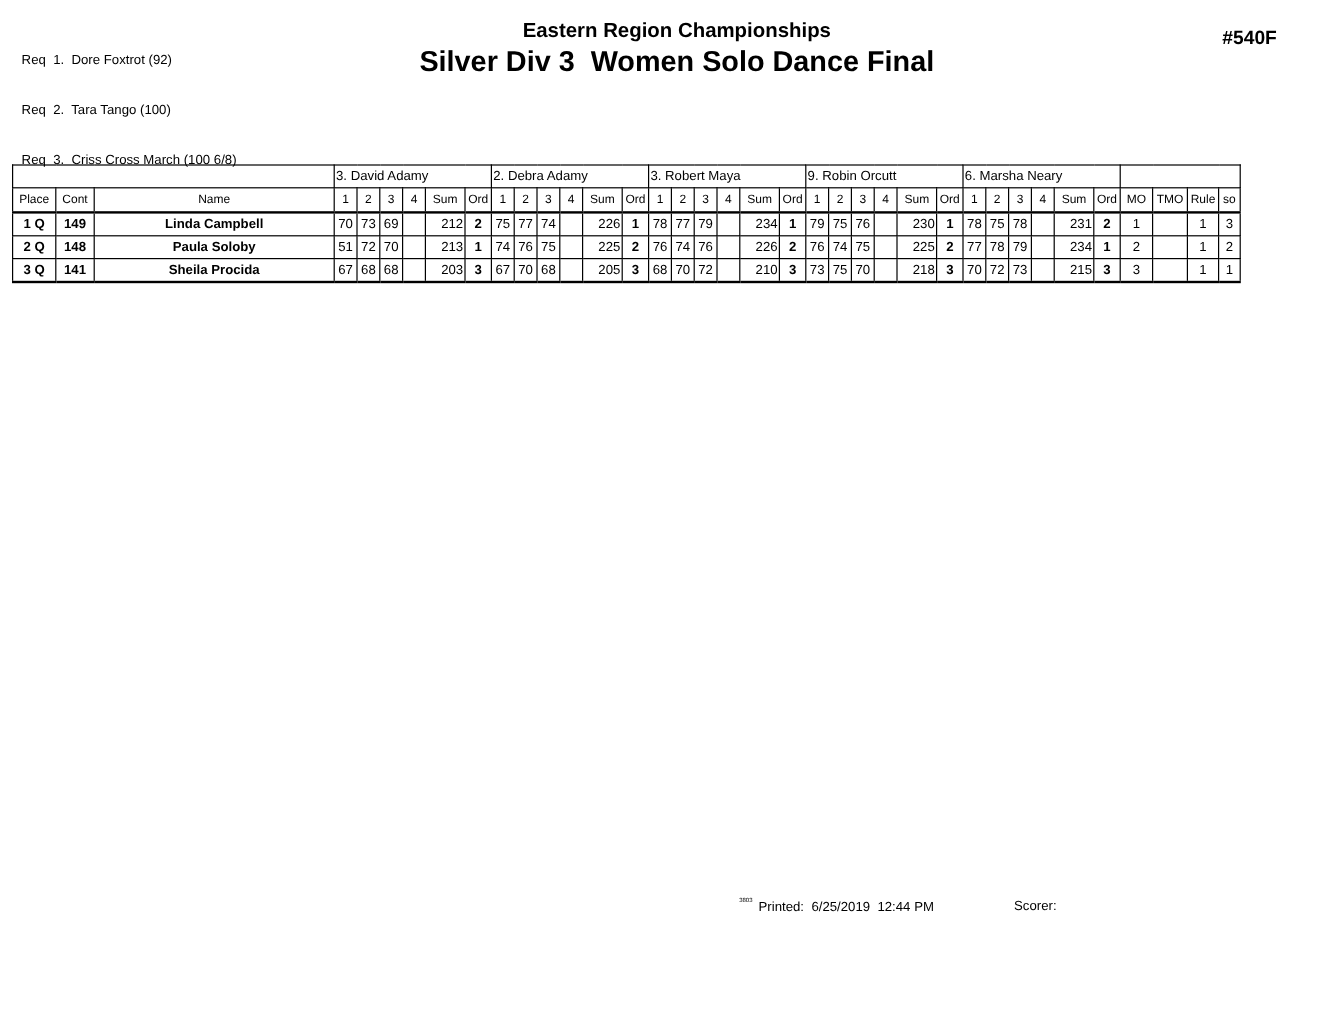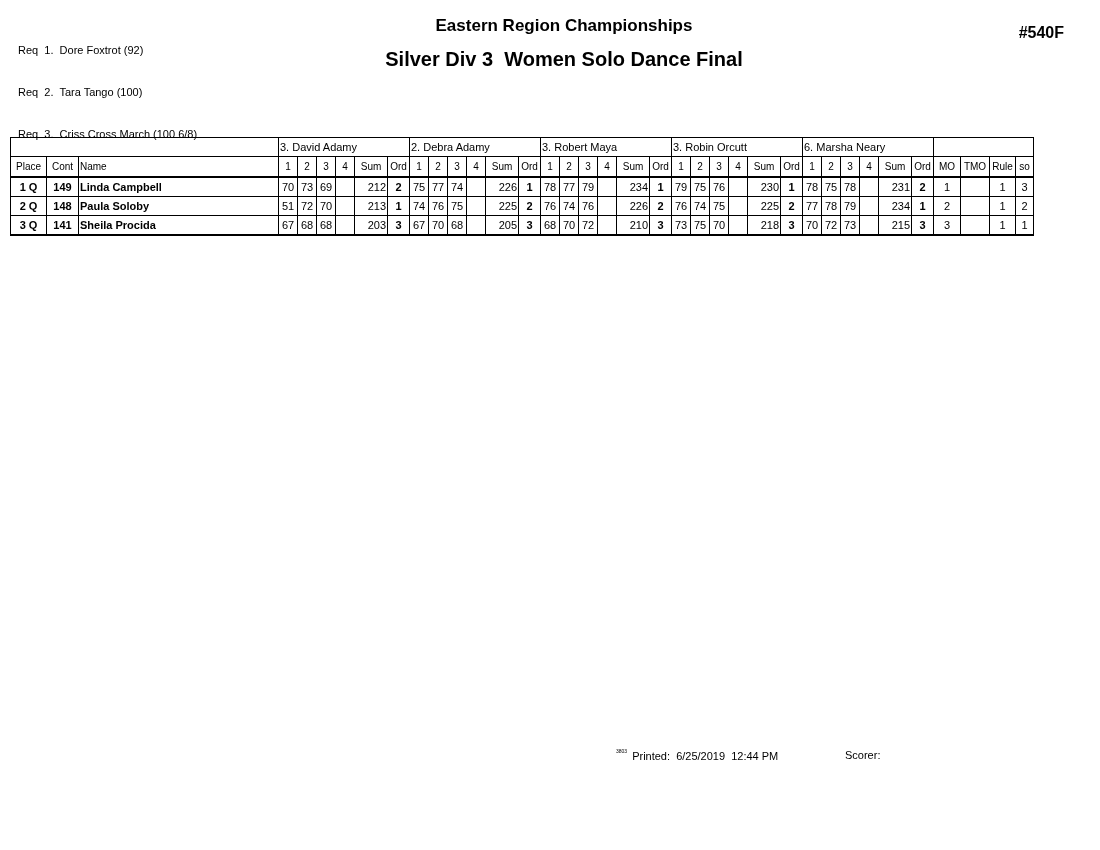--- a/index.html
+++ b/index.html
@@ -9,36 +9,36 @@
   }
   .page { position:absolute; inset:0; }
 
   
   .reqs { position:absolute; left:18px; top:15px; font-size:11px; line-height:14px; white-space:pre; }
 
   
   .titles { position:absolute; left:0; right:0; top:16px; text-align:center;padding-left:28px; }
   .t-event   { font-size:17px; font-weight:bold; }
   .t-venue   { font-size:15px; margin-top:3px; white-space:pre; }
-  .t-div     { font-size:20px; font-weight:bold; margin-top:12px; white-space:pre; }
+  .t-div     { font-size:24px; font-weight:bold; margin-top:2px; white-space:pre; }
   .t-report  { font-size:16px; margin-top:4px; }
 
   .event-num { position:absolute; right:36px; top:24px; font-size:16px; font-weight:bold; }
 
   
   table.results { position:absolute; left:10px; top:137px; border-collapse:collapse; table-layout:fixed; }
   table.results td {
     border:1px solid #000; font-size:11px; height:18px; padding:0 1px;
     overflow:hidden; white-space:nowrap; line-height:18px;
   }
   td.nb { border:none; }
   td.judge-name { text-align:left; padding-left:4px; white-space:pre; font-size:11px; }
   tr.subhead td { font-size:10px; border-bottom:2px solid #000; height:19px; }
   td.c { text-align:center; }
-  td.lname { text-align:left; padding-left:4px; }
+  td.lname { text-align:center; padding-left:4px; }
   td.sum { text-align:right; padding-right:3px; }
   td.ord { border-left:3px solid #000; border-right:3px solid #000; font-weight:bold; }
   tr.subhead td.ord { font-weight:normal; }
   td.jf { border-left:3px solid #000; }
   td.bold { font-weight:bold; }
   tbody tr:last-child td { border-bottom:2px solid #000;margin-top:42px; }
 
   
   .footer-printed { position:absolute; left:616px; top:748px; font-size:11px; white-space:pre; }
   .ver { font-size:5px; vertical-align:7px; margin-right:5px; letter-spacing:0px; }
@@ -101,21 +101,21 @@
         <col style="width:29px">
         <col style="width:26px">
         <col style="width:18px">
     </colgroup>
     <thead>
       <tr>
         <td class="nb" colspan="3"></td>
         <td class="judge-name" colspan="6">3.  David Adamy</td>
         <td class="judge-name" colspan="6">2.  Debra Adamy</td>
         <td class="judge-name" colspan="6">3.  Robert Maya</td>
-        <td class="judge-name" colspan="6">3.  Robin Orcutt</td>
+        <td class="judge-name" colspan="6">9.  Robin Orcutt</td>
         <td class="judge-name" colspan="6">6.  Marsha Neary</td>
         <td class="nb" colspan="4"></td>
       </tr>
       <tr class="subhead">
         <td class="c">Place</td>
         <td class="c">Cont</td>
         <td class="lname">Name</td>
 
         <td class="c jf">1</td>
         <td class="c">2</td>

